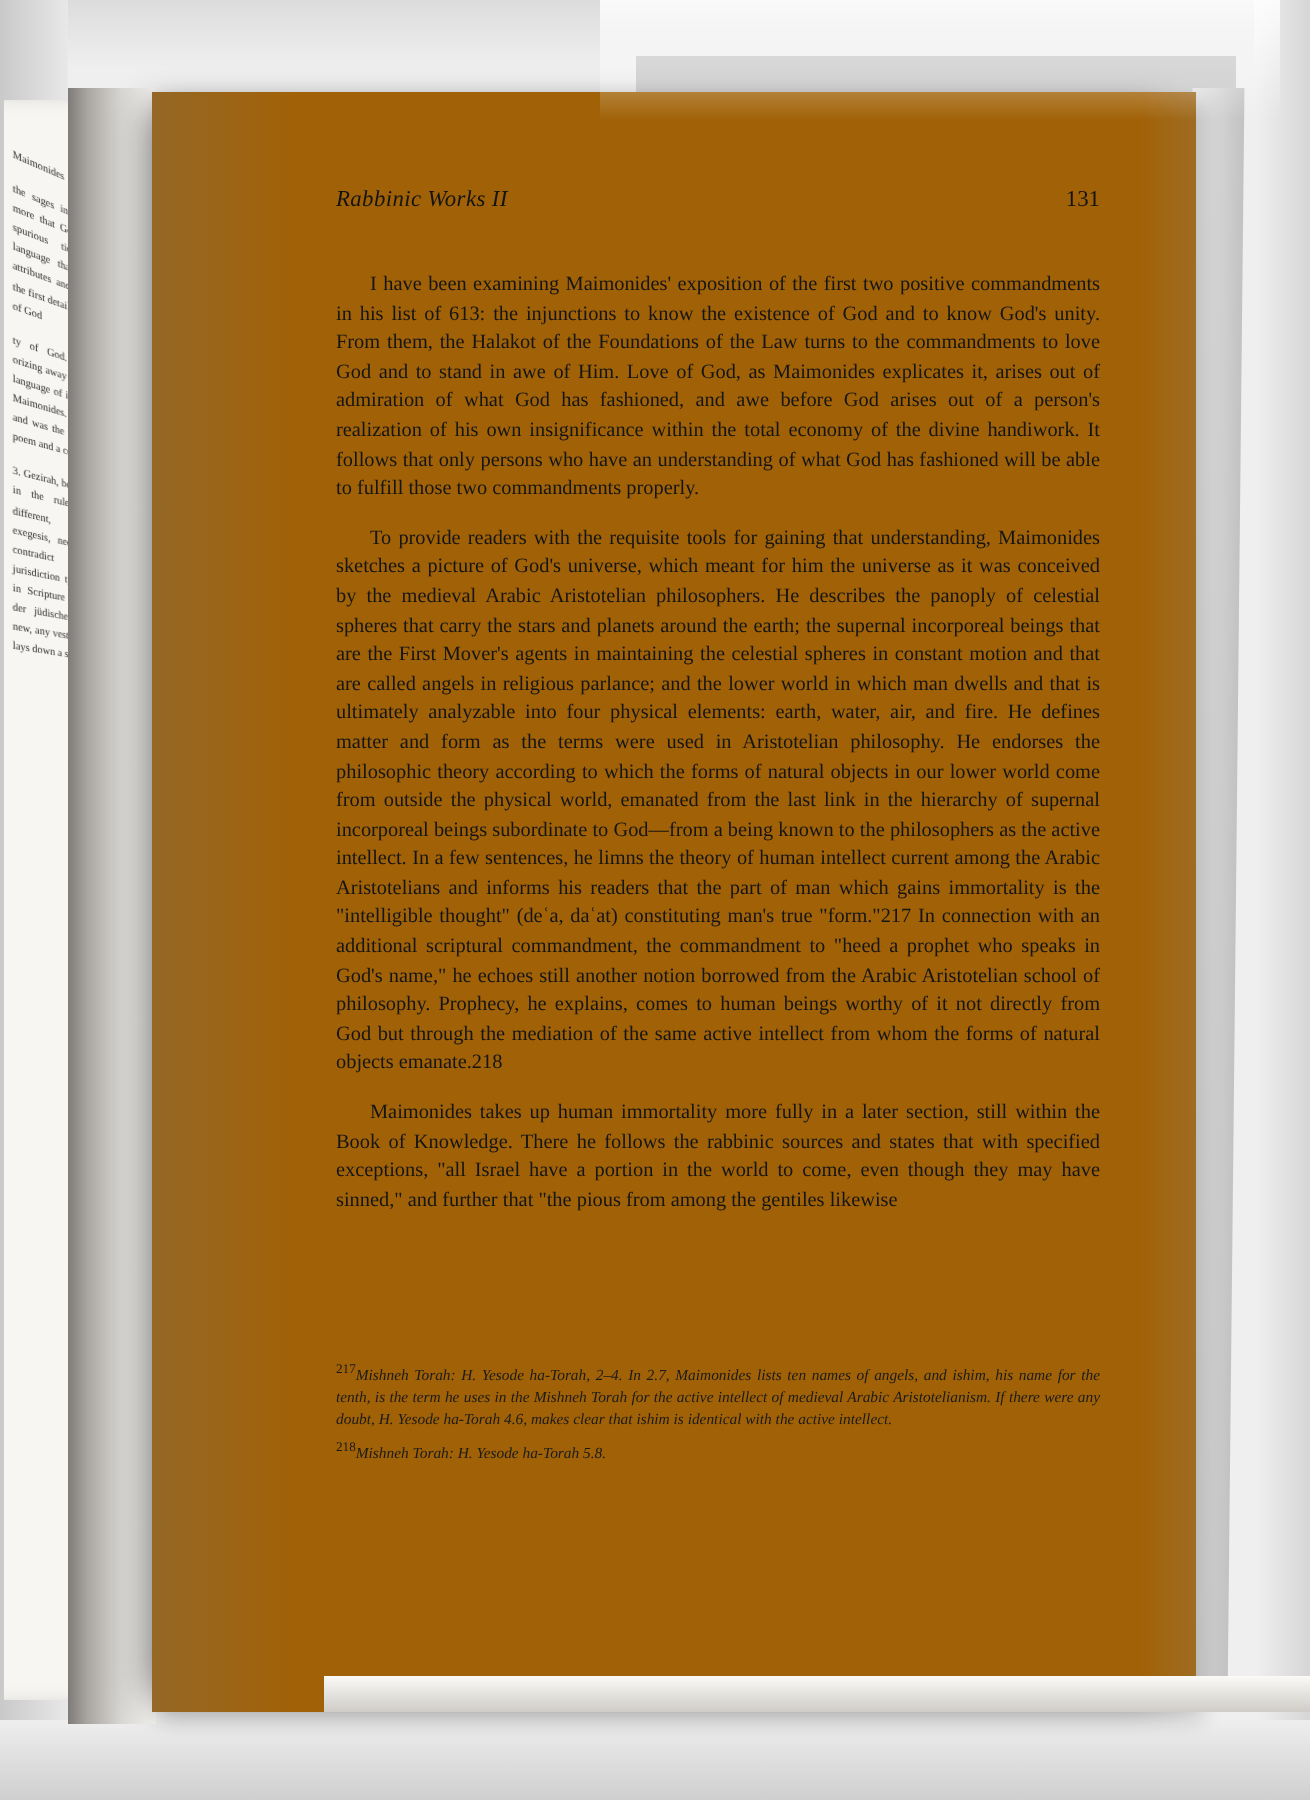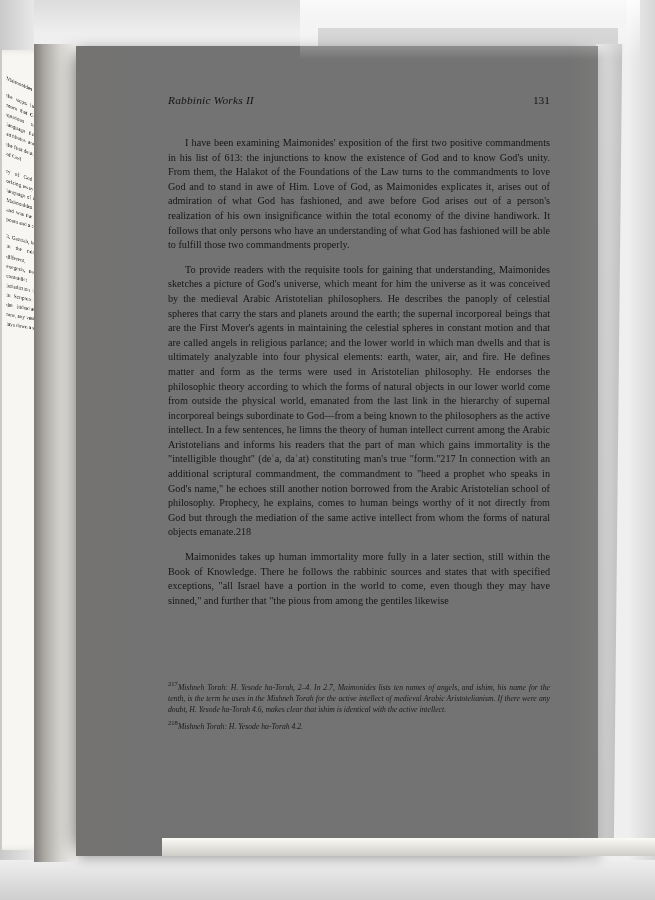--- a/index.html
+++ b/index.html
@@ -95,21 +95,21 @@
     text-align: justify;
     font-family: "Liberation Serif", serif;
   }
   .left-col p { margin: 0 0 7px 0; }
 
   
   .page-right {
     position: absolute;
     left: 76px; top: 46px;
     width: 522px; height: 810px;
-    background: #737373;
+    background: #a16207;
     box-shadow: -10px 0 18px -8px rgba(0,0,0,0.45), 3px 4px 10px rgba(0,0,0,0.18);
     text-decoration: underline;
   }
   .page-right::after {
     
     content: "";
     position: absolute;
     left: 0; top: 0; width: 70px; height: 100%;
     background: linear-gradient(to right, rgba(120,116,110,0.30), rgba(255,255,255,0));
     pointer-events: none;
@@ -226,20 +226,20 @@
 
       <div class="body">
         <p class="indent">I have been examining Maimonides' exposition of the first two positive commandments in his list of 613: the injunctions to know the existence of God and to know God's unity. From them, the Halakot of the Foundations of the Law turns to the commandments to love God and to stand in awe of Him. Love of God, as Maimonides explicates it, arises out of admiration of what God has fashioned, and awe before God arises out of a person's realization of his own insignificance within the total economy of the divine handiwork. It follows that only persons who have an understanding of what God has fashioned will be able to fulfill those two commandments properly.</p>
         <p class="indent">To provide readers with the requisite tools for gaining that understanding, Maimonides sketches a picture of God's universe, which meant for him the universe as it was conceived by the medieval Arabic Aristotelian philosophers. He describes the panoply of celestial spheres that carry the stars and planets around the earth; the supernal incorporeal beings that are the First Mover's agents in maintaining the celestial spheres in constant motion and that are called angels in religious parlance; and the lower world in which man dwells and that is ultimately analyzable into four physical elements: earth, water, air, and fire. He defines matter and form as the terms were used in Aristotelian philosophy. He endorses the philosophic theory according to which the forms of natural objects in our lower world come from outside the physical world, emanated from the last link in the hierarchy of supernal incorporeal beings subordinate to God—from a being known to the philosophers as the active intellect. In a few sentences, he limns the theory of human intellect current among the Arabic Aristotelians and informs his readers that the part of man which gains immortality is the "intelligible thought" (deʿa, daʿat) constituting man's true "form."217 In connection with an additional scriptural commandment, the commandment to "heed a prophet who speaks in God's name," he echoes still another notion borrowed from the Arabic Aristotelian school of philosophy. Prophecy, he explains, comes to human beings worthy of it not directly from God but through the mediation of the same active intellect from whom the forms of natural objects emanate.218</p>
         <p class="indent">Maimonides takes up human immortality more fully in a later section, still within the Book of Knowledge. There he follows the rabbinic sources and states that with specified exceptions, "all Israel have a portion in the world to come, even though they may have sinned," and further that "the pious from among the gentiles likewise</p>
       </div>
     </div>
 
     <div class="notes">
       <p class="hang"><sup>217</sup><span class="it">Mishneh Torah: H. Yesode ha-Torah, 2–4. In 2.7, Maimonides lists ten names of angels, and ishim, his name for the tenth, is the term he uses in the Mishneh Torah for the active intellect of medieval Arabic Aristotelianism. If there were any doubt, H. Yesode ha-Torah 4.6, makes clear that ishim is identical with the active intellect.</span></p>
-      <p class="hang"><sup>218</sup><span class="it">Mishneh Torah: H. Yesode ha-Torah 4.2.</span></p>
+      <p class="hang"><sup>218</sup><span class="it">Mishneh Torah: H. Yesode ha-Torah 5.8.</span></p>
     </div>
 
     <div class="foreedge"></div>
   </div>
 
   <div class="glare"></div>
 </div>
 
 </body></html>

